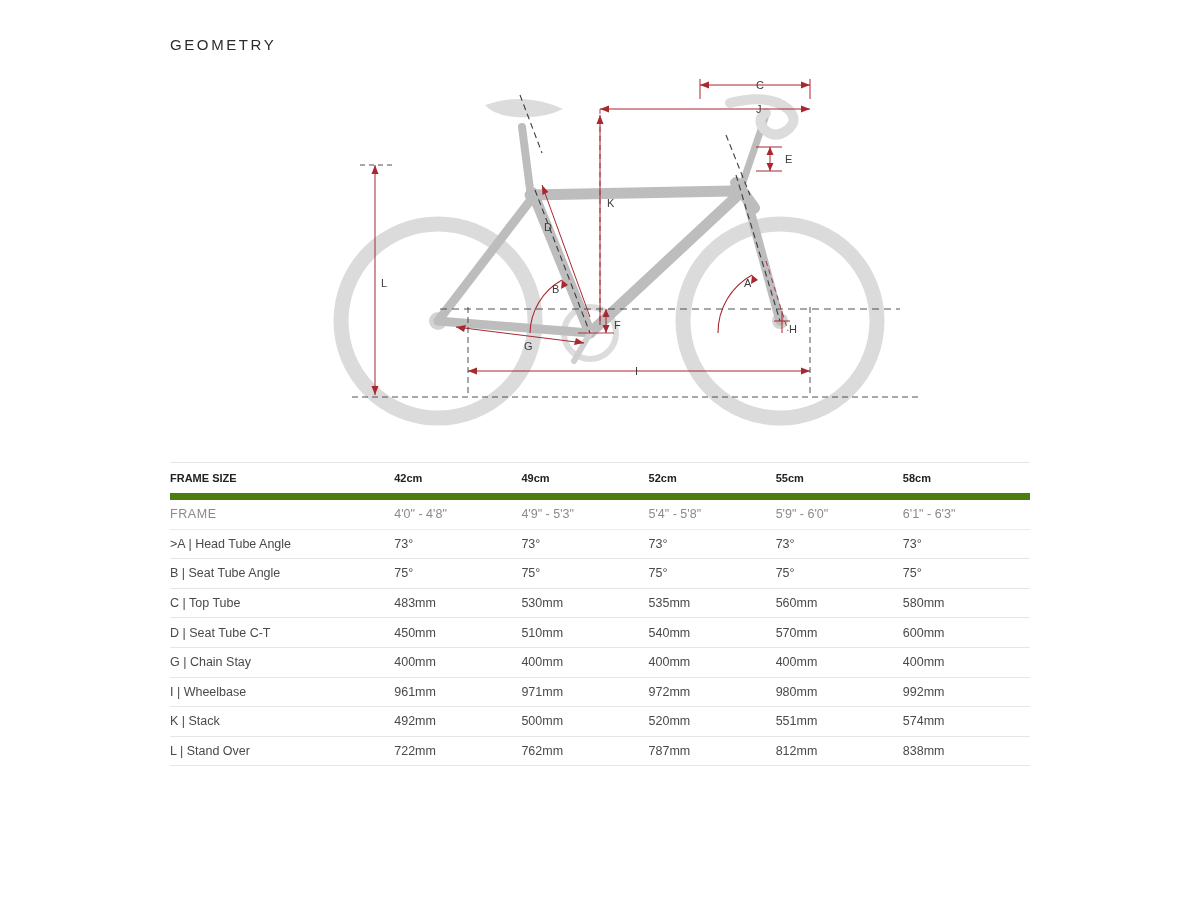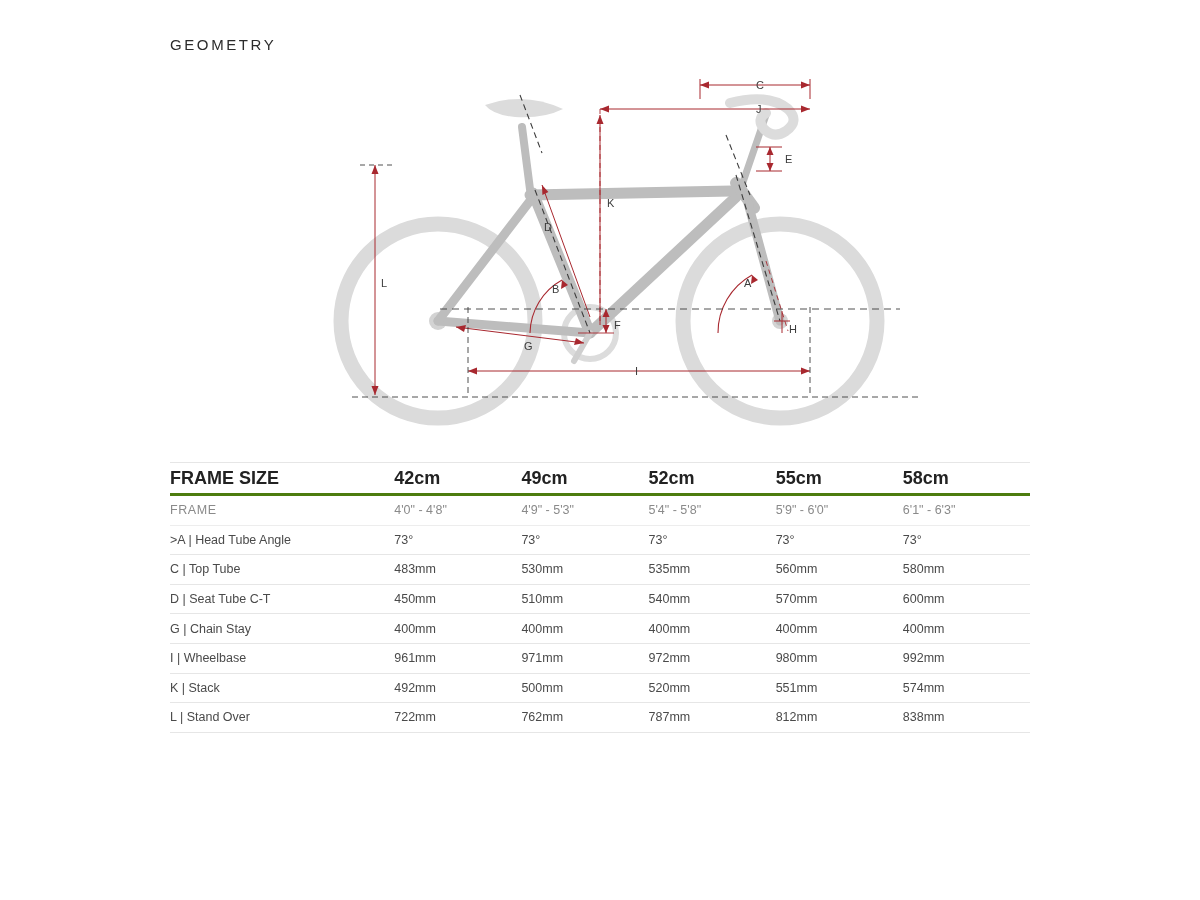--- a/index.html
+++ b/index.html
@@ -56,23 +56,23 @@
     font-weight: 400;
     font-size: 12.5px;
     color: #4a4a4a;
     padding: 0;
     height: 28.6px;
     vertical-align: middle;
     border-bottom: 1px solid #e6e6e6;
   }
   table.geo tr.head th {
     font-weight: 700;
-    font-size: 18px;
+    font-size: 11px;
     color: #222;
-    border-bottom: 3px solid #4d7c0f;
+    border-bottom: 7px solid #4d7c0f;
     border-top: 1px solid #e6e6e6;
     height: 30px;
   }
   table.geo tr.height td, table.geo tr.height th {
     color: #8a8a8a;
     border-bottom: 1px solid #ededed;
   }
   table.geo tr.height th {
     letter-spacing: 0.6px;
   }
@@ -269,20 +269,28 @@
 
         <tr>
           <td>&gt;A | Head Tube Angle</td>
           <td>73°</td>
           <td>73°</td>
           <td>73°</td>
           <td>73°</td>
           <td>73°</td>
         </tr>
         <tr>
+          <td>B | Seat Tube Angle</td>
+          <td>75°</td>
+          <td>75°</td>
+          <td>75°</td>
+          <td>75°</td>
+          <td>75°</td>
+        </tr>
+        <tr>
           <td>C | Top Tube</td>
           <td>483mm</td>
           <td>530mm</td>
           <td>535mm</td>
           <td>560mm</td>
           <td>580mm</td>
         </tr>
         <tr>
           <td>D | Seat Tube C-T</td>
           <td>450mm</td>

